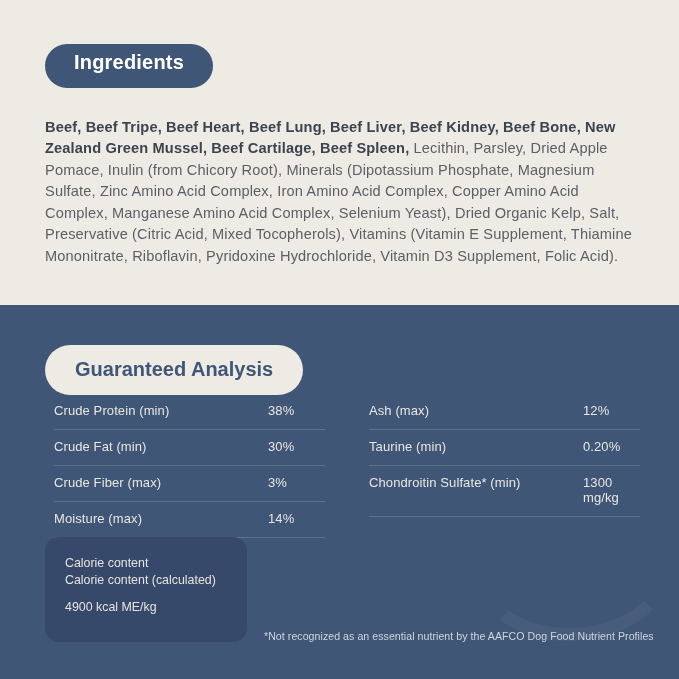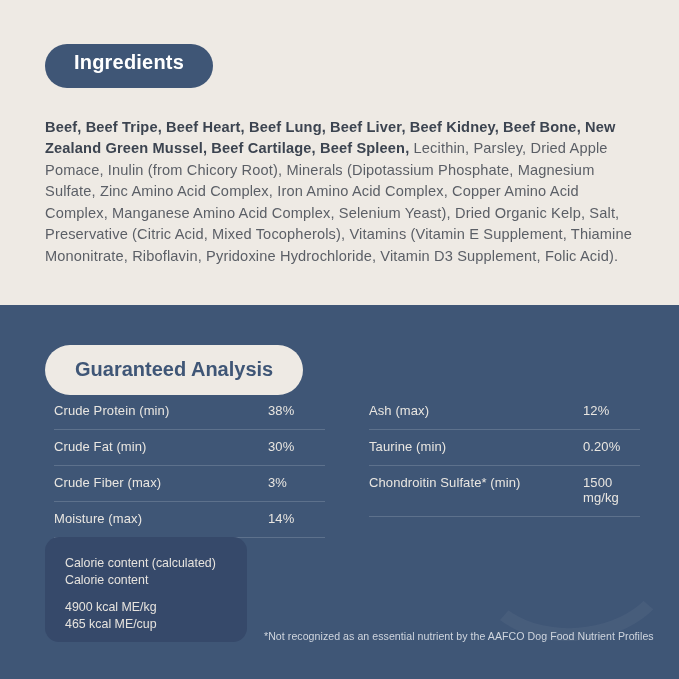--- a/index.html
+++ b/index.html
@@ -203,29 +203,28 @@
         <div class="analysis-row">
           <span class="label">Ash (max)</span>
           <span class="value">12%</span>
         </div>
         <div class="analysis-row">
           <span class="label">Taurine (min)</span>
           <span class="value">0.20%</span>
         </div>
         <div class="analysis-row">
           <span class="label">Chondroitin Sulfate* (min)</span>
-          <span class="value">1500 mg/kg</span>
+          <span class="value">1300 mg/kg</span>
         </div>
       </div>
     </div>
 
     <div class="calorie-box">
+      <div class="calorie-line">Calorie content</div>
       <div class="calorie-line">Calorie content (calculated)</div>
-      <div class="calorie-line">Calorie content</div>
       <div class="calorie-gap"></div>
       <div class="calorie-line">4900 kcal ME/kg</div>
-      <div class="calorie-line">465 kcal ME/cup</div>
     </div>
 
     <div class="footnote">*Not recognized as an essential nutrient by the AAFCO Dog Food Nutrient Profiles</div>
   </section>
 
 </div>
 
 </body></html>

